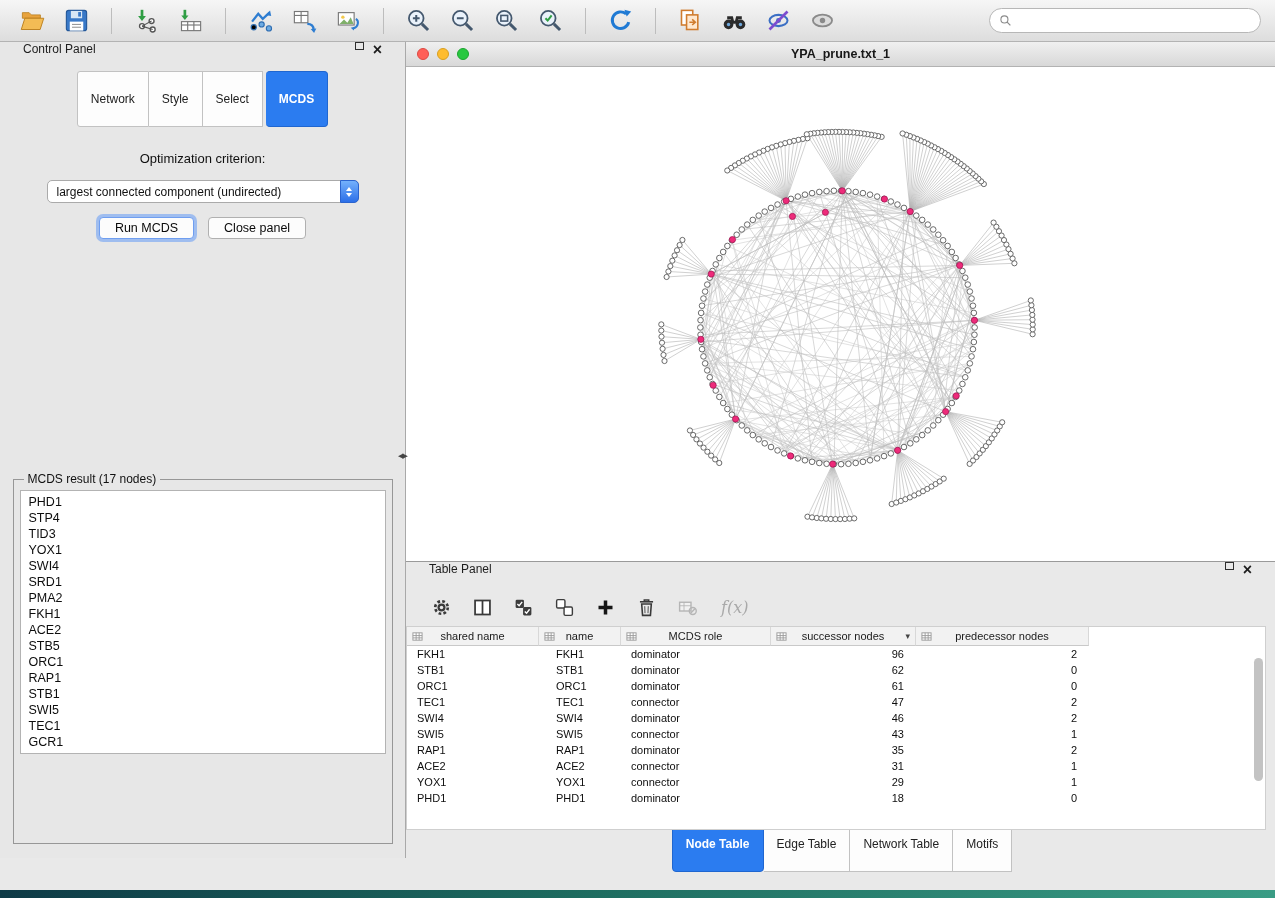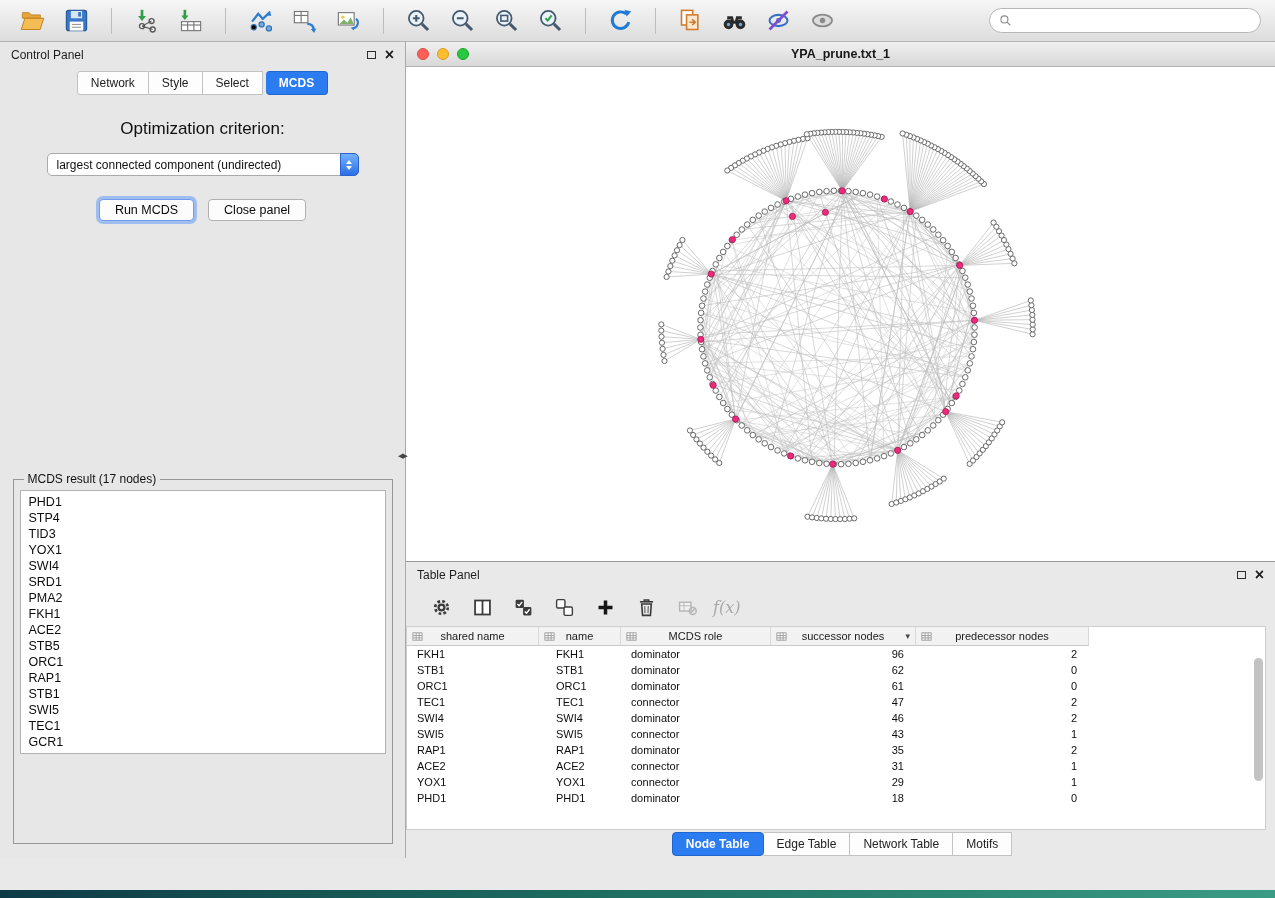--- a/index.html
+++ b/index.html
@@ -10,56 +10,56 @@
 .tb-groups{display:flex;align-items:center;gap:7px}
 .tb-btn{width:37px;height:32px;display:flex;align-items:center;justify-content:center;border-radius:4px}
 .tb-btn svg{width:27px;height:27px;display:block}
 .tb-sep{width:1px;height:26px;background:#bdbdbd;margin:0 9px}
 .tb-search{margin-left:auto;width:272px;height:25px;border:1px solid #b7b7b7;border-radius:13px;background:#fff;display:flex;align-items:center;padding:0 9px;gap:6px}
 .tb-search svg{width:13px;height:13px;flex:none}
 .tb-search input{border:0;outline:0;flex:1;font-size:12px;background:transparent;font-family:inherit}
 
 .main{position:absolute;top:42px;left:0;right:0;bottom:40px;display:flex}
 .control-panel{width:406px;flex:none;background:#e7e7e7;border-right:1px solid #a9a9a9;display:flex;flex-direction:column}
-.panel-head{height:26px;flex:none;display:flex;align-items:center;padding:0 11px;font-size:12px;color:#1d1d1d;gap:9px}
+.panel-head{height:26px;flex:none;display:flex;padding:0 23px;font-size:12px;color:#1d1d1d;gap:9px}
 .panel-head .spacer{flex:1}
 .win-float{width:9px;height:8px;border:1.5px solid #2e2e2e;display:inline-block}
 .win-close{font-size:16px;font-weight:700;color:#1d1d1d;line-height:1}
 .cp-tabs{display:flex;justify-content:center;margin-top:3px;flex:none}
-.cp-tab{font-size:12px;padding:4px 13px;background:#fdfdfd;border:1px solid #c2c2c2;border-left:none;color:#222}
+.cp-tab{font-size:12px;padding:20px 13px;background:#fdfdfd;border:1px solid #c2c2c2;border-left:none;color:#222}
 .cp-tab:first-child{border-left:1px solid #c2c2c2;border-radius:3px 0 0 3px}
 .cp-tab.active{background:#2b7cf0;color:#fff;border-color:#1f66d0;border-radius:4px;margin-left:3px;font-weight:700}
 .cp-body{display:flex;flex-direction:column;align-items:center;flex:1;padding-top:24px;min-height:0}
-.opt-label{font-size:17px;color:#101010;margin-bottom:14px}
+.opt-label{font-size:13px;color:#101010;margin-bottom:14px}
 .combo{width:312px;height:23px;background:#fff;border:1px solid #aaa;border-radius:5px;display:flex;align-items:center;position:relative;font-size:12px;color:#111;padding-left:9px}
 .combo-cap{position:absolute;right:-1px;top:-1px;bottom:-1px;width:19px;border-radius:0 5px 5px 0;background:linear-gradient(#74b1fc,#2c6fe8);display:flex;flex-direction:column;align-items:center;justify-content:center;gap:2px;border:1px solid #2b64cf}
 .combo-cap .up{width:0;height:0;border-left:3.5px solid transparent;border-right:3.5px solid transparent;border-bottom:4px solid #fff}
 .combo-cap .down{width:0;height:0;border-left:3.5px solid transparent;border-right:3.5px solid transparent;border-top:4px solid #fff}
-.cp-buttons{display:flex;gap:14px;margin-top:23px}
+.cp-buttons{display:flex;gap:14px;margin-top:14px}
 .btn{font-size:12.5px;padding:3px 15px;background:#fcfcfc;border:1px solid #b0b0b0;border-radius:4px;color:#0a0a0a;font-family:inherit}
 .btn.focus{box-shadow:0 0 0 3px rgba(100,155,245,.55);border-color:#6f9ef0}
 fieldset.result-box{margin-top:auto;margin-bottom:14px;width:380px;height:372px;border:1px solid #979797;padding:4px 6px 6px;display:flex;flex-direction:column;background:transparent}
 fieldset.result-box legend{font-size:12px;color:#111;padding:0 4px;margin-left:4px}
 .result-list{flex:1;background:#fff;border:1px solid #b3b3b3;overflow:hidden;padding:3px 0}
 .result-item{font-size:12.5px;color:#0d0d0d;padding:0 8px;line-height:16px}
 .split-handle{position:absolute;left:398px;top:410px;font-size:7px;color:#444;letter-spacing:-1px;z-index:5}
 
 .right{flex:1;display:flex;flex-direction:column;min-width:0}
 .network-panel{height:520px;flex:none;display:flex;flex-direction:column;border-bottom:1px solid #9a9a9a}
 .net-title{height:25px;flex:none;background:linear-gradient(#f0f0f0,#d8d8d8);border-bottom:1px solid #b2b2b2;position:relative;display:flex;align-items:center;justify-content:center;font-size:12.5px;font-weight:700;color:#181818}
 .lights{position:absolute;left:11px;top:6px;display:flex;gap:8px}
 .light{width:12px;height:12px;border-radius:50%;display:inline-block}
 .light.red{background:#ff5f57;border:1px solid #dd4a43}
 .light.yellow{background:#febc2e;border:1px solid #d99f20}
 .light.green{background:#28c840;border:1px solid #1ca52f}
 .net-canvas{flex:1;background:#fff;position:relative;overflow:hidden}
 .net-canvas svg{position:absolute;inset:0;width:100%;height:100%}
 
 .table-panel{flex:1;background:#e9e9e9;display:flex;flex-direction:column;min-height:0}
-.tp-toolbar{height:38px;flex:none;display:flex;align-items:center;padding-left:22px;gap:9px}
+.tp-toolbar{height:38px;flex:none;display:flex;align-items:center;padding-left:22px;gap:17px}
 .tp-btn{width:26px;height:26px;display:flex;align-items:center;justify-content:center}
 .tp-btn svg{width:21px;height:21px;display:block}
 .fx{font-family:"DejaVu Serif",serif;font-style:italic;font-size:16px;color:#a9a9a9;margin-left:4px}
 .table-wrap{flex:1;margin:0 9px 0 0;background:#fff;border:1px solid #cfcfcf;position:relative;overflow:hidden}
 .thead{display:flex;height:19px}
 .th{position:relative;display:flex;align-items:center;justify-content:center;font-size:11px;color:#1b1b1b;border-right:1px solid #d8d8d8;border-bottom:1px solid #c9c9c9;background:#f2f2f2;flex:none}
 .th .mini{position:absolute;left:5px;top:4px}
 .th .arrow{position:absolute;right:5px;font-size:9px;color:#444}
 .tr{display:flex;height:16px}
 .td{font-size:11px;color:#0e0e0e;display:flex;align-items:center;flex:none}

